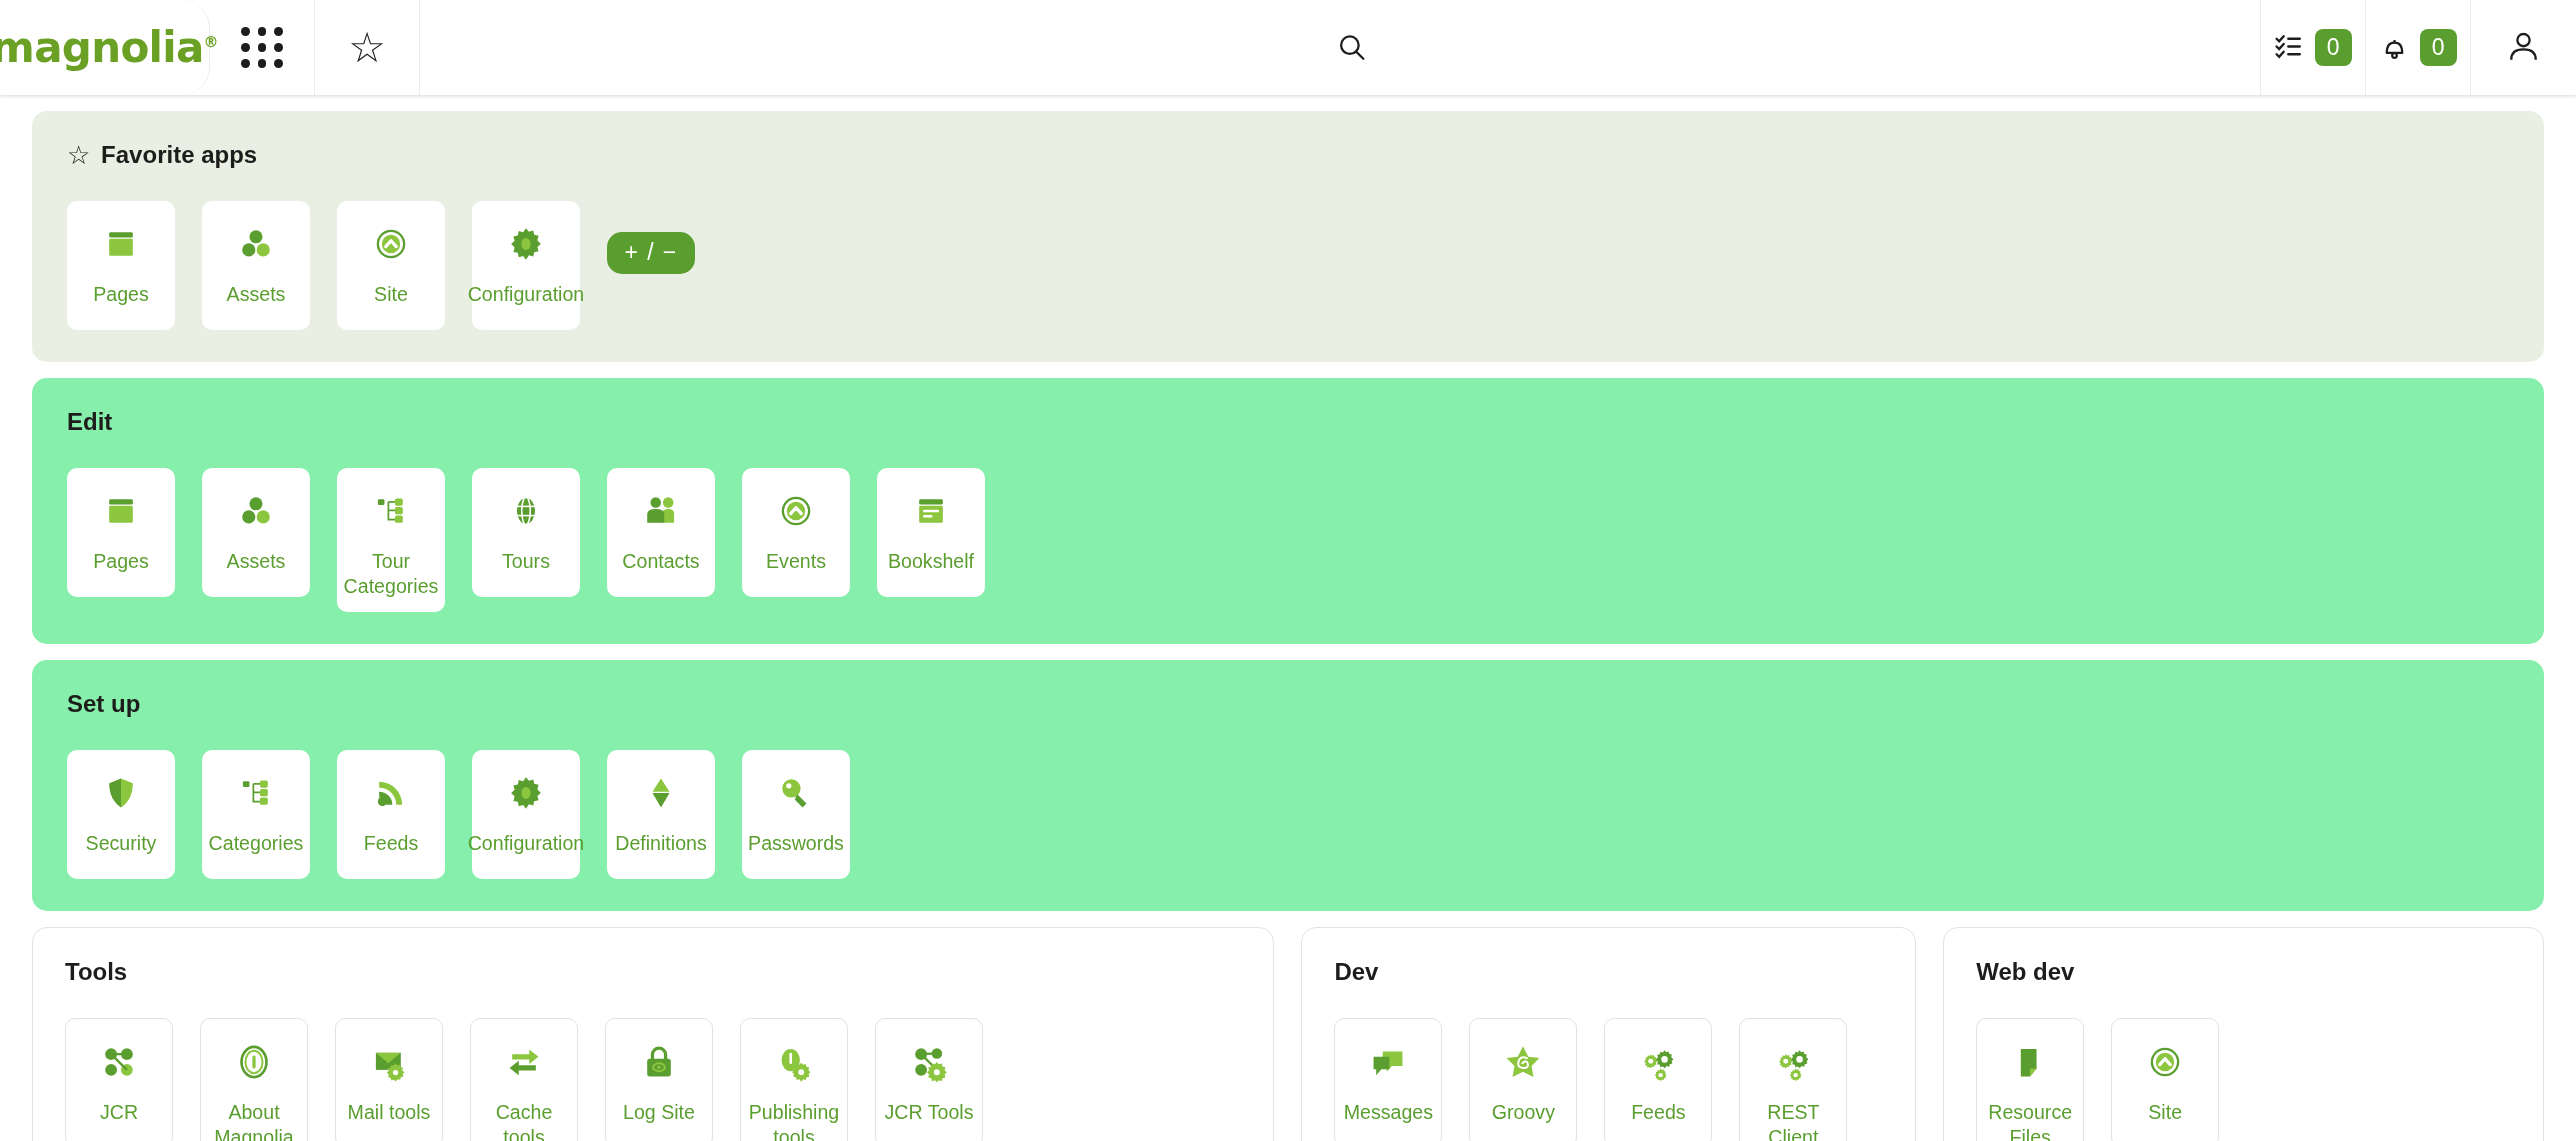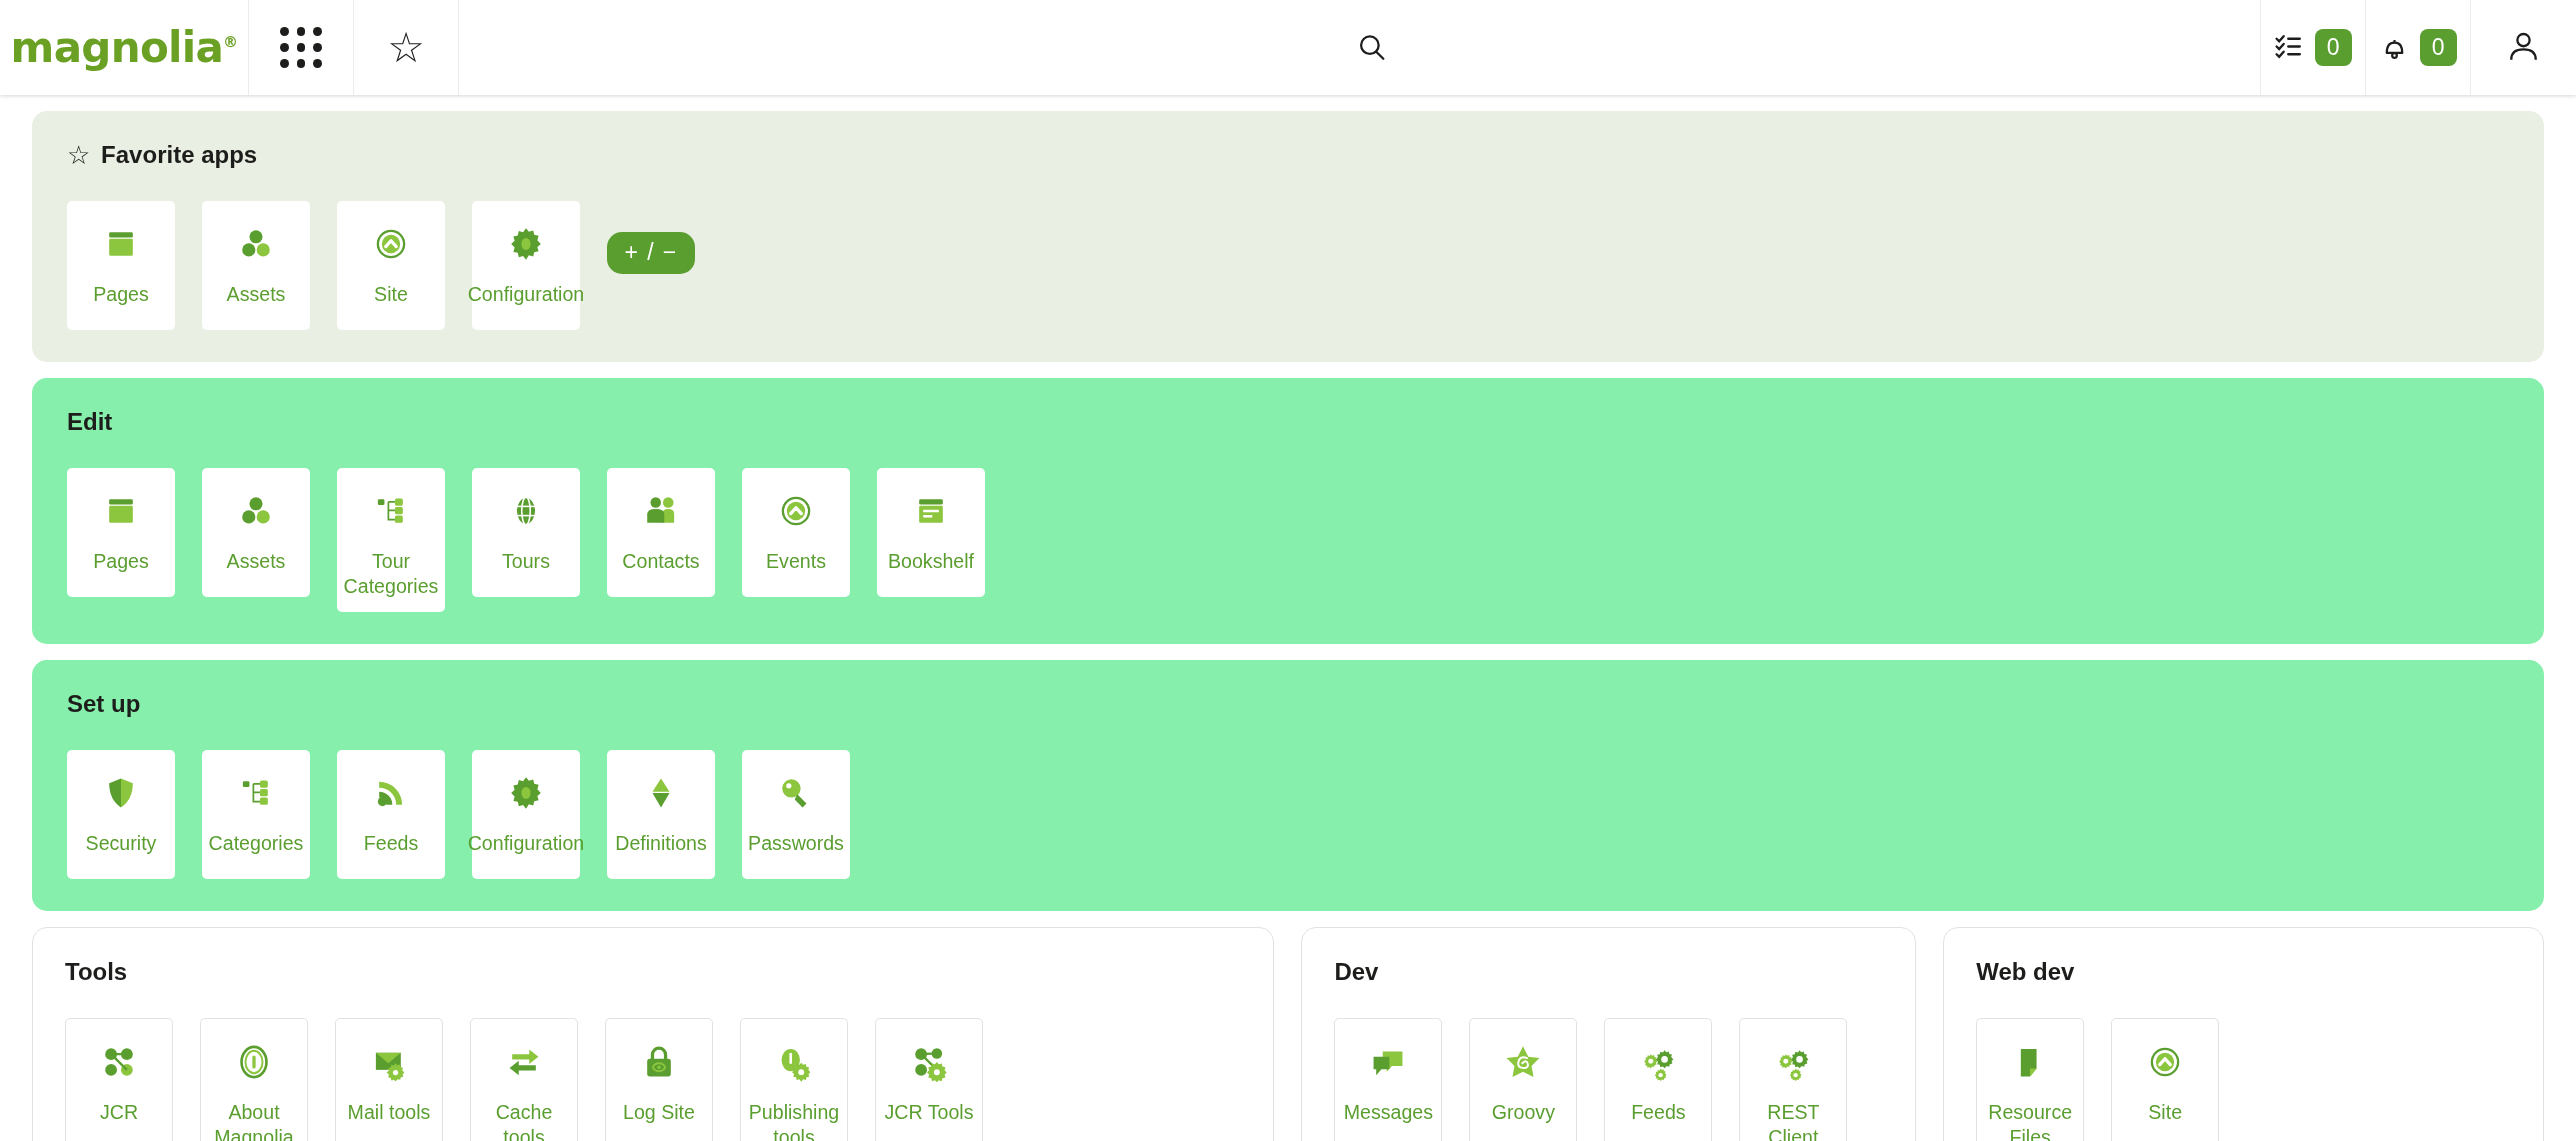--- a/index.html
+++ b/index.html
@@ -19,21 +19,21 @@
     background: #ffffff;
     box-shadow: 0 1.4px 4px rgba(0,0,0,0.16);
     z-index: 10;
   }
   .hdr-cell {
     display: flex;
     align-items: center;
     justify-content: center;
     border-right: 1.4px solid #ececec;
   }
-  .logo-cell { width: 249px; }
+  .logo-cell { width: 210px; border-radius: 28px; }
   .logo {
     font-size: 42px;
     font-weight: bold;
     color: #6aa024;
     letter-spacing: -0.7px;
     position: relative;
     font-family: "DejaVu Sans", sans-serif;
   }
   .logo .reg { font-size: 15px; vertical-align: super; }
 
@@ -99,21 +99,21 @@
     font-family: "Liberation Sans", sans-serif;
   }
   .section-title .st-star { font-size: 26px; line-height: 1; font-weight: normal; }
 
   .tiles { display: flex; align-items: flex-start; gap: 27px; flex-wrap: wrap; }
 
   .tile {
     width: 108px;
     min-height: 129px;
     background: #ffffff;
-    border-radius: 5px;
+    border-radius: 10px;
     display: flex;
     flex-direction: column;
     align-items: center;
     padding: 21.6px 5.4px 13.5px 5.4px;
     cursor: pointer;
   }
   .tile.bordered { border: 1.4px solid #e2e2e2; }
   .tile-icon {
     width: 42px; height: 42px;
     display: flex; align-items: center; justify-content: center;

